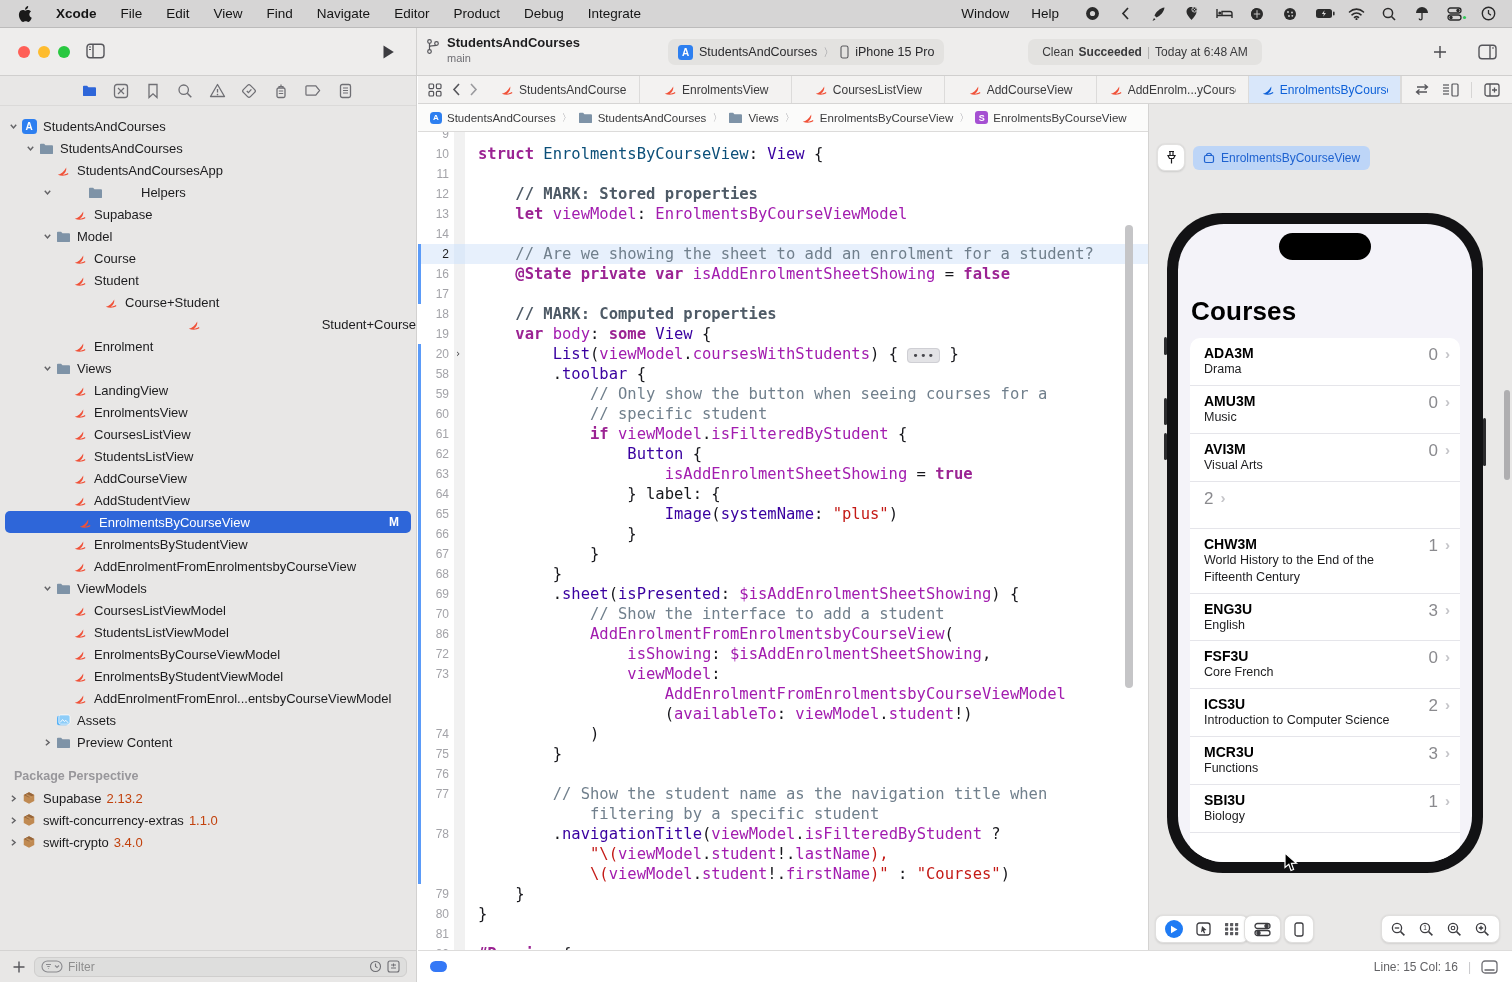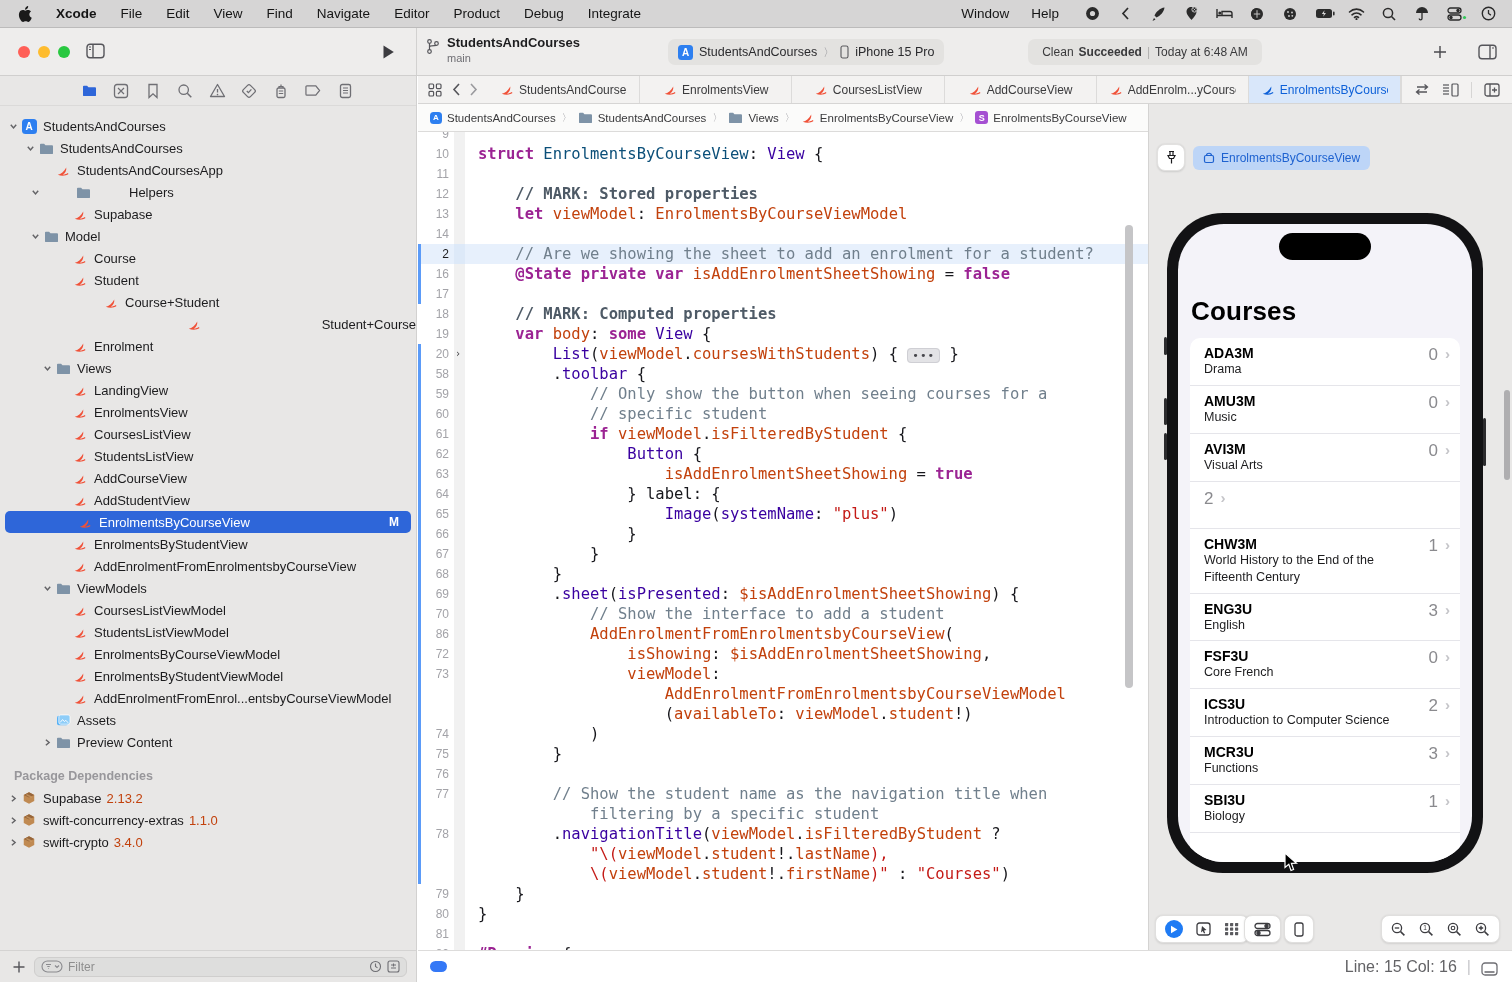--- a/index.html
+++ b/index.html
@@ -71,21 +71,21 @@
   .code-line { height:20px; display:flex; align-items:stretch; }
   .code-line.hl { background:#e7f0fc; }
   .chbar { width:3px; flex:none; }
   .chbar.on { background:#5b9bf8; }
   .lnum { width:33px; flex:none; text-align:right; padding-right:5px; font-size:12px; line-height:20px; color:#a3a3a8; font-family:"Liberation Sans",sans-serif; }
   .code-line.hl .lnum { color:#1c1c1e; }
   .fstrip { width:11px; flex:none; background:#f1f1f1; position:relative; }
   .code-line.hl .fstrip { background:#dde9f8; }
   .fstrip .farrow { position:absolute; left:1px; top:4px; font-size:10px; color:#3c3c40; }
   .codetext { flex:1; white-space:pre; line-height:20px; padding-left:13px; overflow:hidden; }
-  .tk-k{color:#9b2393;font-weight:700} .tk-t{color:#c2410c} .tk-d{color:#0b4f79}
+  .tk-k{color:#9b2393;font-weight:700} .tk-t{color:#a21caf} .tk-d{color:#0b4f79}
   .tk-s{color:#3900a0} .tk-c{color:#707f8c} .tk-m{color:#4e5a66;font-weight:700}
   .tk-r{color:#c41a16} .tk-p{color:#17171c}
   .tk-f{background:#e3e3e6;border:1px solid #cfcfd4;border-radius:4px;color:#47474c;padding:0 4px;font-size:11px;letter-spacing:1px;}
   .ed-scrollbar { position:absolute; right:15px; top:93px; width:8px; height:463px; background:#c5c5c7; border-radius:4px; }
 
   
   .preview { position:absolute; left:1148px; top:104px; width:364px; height:846px; background:#e9e8e7; border-left:1px solid #d4d3d2; overflow:hidden; }
   .pin-btn { position:absolute; left:8px; top:40px; width:28px; height:27px; background:#fff; border:1px solid #e2e1e0; border-radius:8px; display:grid; place-items:center; box-shadow:0 0.5px 2px rgba(0,0,0,.12); }
   .pv-chip { position:absolute; left:44px; top:42px; height:24px; background:#bdd5f7; border-radius:6px; display:flex; align-items:center; gap:6px; padding:0 10px; font-size:12px; color:#1e62d0; }
   .phone { position:absolute; left:18px; top:109px; width:316px; height:660px; background:#121214; border-radius:56px; padding:11px; }
@@ -108,21 +108,21 @@
 
   
   .bottombar { position:absolute; left:0; top:950px; width:1512px; height:32px; }
   .bb-left { position:absolute; left:0; top:0; width:417px; height:100%; background:#e8e7e6; border-top:1px solid #d4d3d2; border-right:1px solid #d2d1d0; display:flex; align-items:center; }
   .bb-plus { padding:0 8px 0 12px; }
   .filterfield { flex:1; height:20px; margin-right:9px; background:#dededd; border:1px solid #cfcecd; border-radius:6px; display:flex; align-items:center; padding:0 6px; gap:5px; }
   .filterfield input { flex:1; border:none; outline:none; background:transparent; font-size:12px; color:#333; font-family:"Liberation Sans",sans-serif; }
   .filterfield input::placeholder { color:#8e8e8e; }
   .bb-right { position:absolute; left:418px; top:0; right:0; height:100%; background:#fff; border-top:1px solid #dddcdb; display:flex; align-items:center; }
   .bluecap { width:17px; height:11px; border-radius:5.5px; background:#3478f6; margin-left:12px; }
-  .linecol { margin-left:auto; display:flex; align-items:flex-end; gap:10px; font-size:16px; color:#636366; padding-right:14px; }
+  .linecol { margin-left:auto; display:flex; align-items:flex-start; gap:10px; font-size:12px; color:#636366; padding-right:14px; }
   .lc-sep { color:#c7c7cb; }
 </style>
 </head>
 <body>
 
 <div class="menubar">
   <div class="mb-left">
     <span class="mb-apple">
         <svg width="14" height="16" viewBox="0 0 14 16">
           <path fill="#1a1a1a" d="M11.3 8.6c0-2 1.6-2.9 1.7-3-0.9-1.3-2.3-1.5-2.8-1.5-1.2-.1-2.3.7-2.9.7-.6 0-1.5-.7-2.5-.7C3.5 4.1 2.3 4.8 1.6 6 .2 8.4 1.2 12 2.6 13.9c.7 1 1.5 2 2.5 2 1 0 1.4-.6 2.6-.6 1.2 0 1.5.6 2.6.6s1.7-1 2.4-1.9c.7-1.1 1-2.1 1-2.2-.1 0-2.4-.9-2.4-3.2zM9.4 2.6c.5-.7.9-1.6.8-2.6-.8 0-1.8.6-2.3 1.3-.5.6-1 1.6-.8 2.5.9.1 1.8-.5 2.3-1.2z"></path>
@@ -385,206 +385,206 @@
       </div>
       <div class="trow" style="padding-left: 40px;">
         <span class="chev"></span>
         <span class="fico">
           <svg width="14" height="13" viewBox="0 0 16 16">
             <path fill="#f05138" d="M1.6 13.1 C5.4 12.5 9.4 9.2 12 4.2 C12.5 8.2 10.7 11.4 7.6 13 C9.8 13.2 12 12.6 13.8 11.2 L14.8 12.4 C11.7 14.6 6 15.3 1.6 13.1 Z"></path>
           </svg>
         </span>
         <span class="lbl">StudentsAndCoursesApp</span>
       </div>
-      <div class="trow" style="padding-left: 28px; gap: 32px;">
+      <div class="trow" style="padding-left: 40px; gap: 32px;">
         <span class="chev">
           <svg width="9" height="9" viewBox="0 0 10 10">
             <path d="M2 3 l3 3.6 3-3.6" stroke="#636366" stroke-width="1.6" fill="none"></path>
           </svg>
         </span>
         <span class="fico">
           <svg width="15" height="13" viewBox="0 0 16 14">
             <path fill="#7e93a7" d="M1 2.8 a1 1 0 0 1 1-1 h3.4 l1.5 1.7 H14 a1 1 0 0 1 1 1 V12 a1 1 0 0 1-1 1 H2 a1 1 0 0 1-1-1 Z"></path>
           </svg>
         </span>
         <span class="lbl">Helpers</span>
       </div>
       <div class="trow" style="padding-left: 57px;">
         <span class="chev"></span>
         <span class="fico">
           <svg width="14" height="13" viewBox="0 0 16 16">
             <path fill="#f05138" d="M1.6 13.1 C5.4 12.5 9.4 9.2 12 4.2 C12.5 8.2 10.7 11.4 7.6 13 C9.8 13.2 12 12.6 13.8 11.2 L14.8 12.4 C11.7 14.6 6 15.3 1.6 13.1 Z"></path>
           </svg>
         </span>
         <span class="lbl">Supabase</span>
-      </div>
-      <div class="trow" style="padding-left: 28px;">
-        <span class="chev">
-          <svg width="9" height="9" viewBox="0 0 10 10">
-            <path d="M2 3 l3 3.6 3-3.6" stroke="#636366" stroke-width="1.6" fill="none"></path>
-          </svg>
-        </span>
-        <span class="fico">
-          <svg width="15" height="13" viewBox="0 0 16 14">
-            <path fill="#7e93a7" d="M1 2.8 a1 1 0 0 1 1-1 h3.4 l1.5 1.7 H14 a1 1 0 0 1 1 1 V12 a1 1 0 0 1-1 1 H2 a1 1 0 0 1-1-1 Z"></path>
-          </svg>
-        </span>
-        <span class="lbl">Model</span>
-      </div>
-      <div class="trow" style="padding-left: 57px;">
-        <span class="chev"></span>
-        <span class="fico">
-          <svg width="14" height="13" viewBox="0 0 16 16">
-            <path fill="#f05138" d="M1.6 13.1 C5.4 12.5 9.4 9.2 12 4.2 C12.5 8.2 10.7 11.4 7.6 13 C9.8 13.2 12 12.6 13.8 11.2 L14.8 12.4 C11.7 14.6 6 15.3 1.6 13.1 Z"></path>
-          </svg>
-        </span>
-        <span class="lbl">Course</span>
-      </div>
-      <div class="trow" style="padding-left: 57px;">
-        <span class="chev"></span>
-        <span class="fico">
-          <svg width="14" height="13" viewBox="0 0 16 16">
-            <path fill="#f05138" d="M1.6 13.1 C5.4 12.5 9.4 9.2 12 4.2 C12.5 8.2 10.7 11.4 7.6 13 C9.8 13.2 12 12.6 13.8 11.2 L14.8 12.4 C11.7 14.6 6 15.3 1.6 13.1 Z"></path>
-          </svg>
-        </span>
-        <span class="lbl">Student</span>
-      </div>
-      <div class="trow" style="padding-left: 57px; margin-left: 31px;">
-        <span class="chev"></span>
-        <span class="fico">
-          <svg width="14" height="13" viewBox="0 0 16 16">
-            <path fill="#f05138" d="M1.6 13.1 C5.4 12.5 9.4 9.2 12 4.2 C12.5 8.2 10.7 11.4 7.6 13 C9.8 13.2 12 12.6 13.8 11.2 L14.8 12.4 C11.7 14.6 6 15.3 1.6 13.1 Z"></path>
-          </svg>
-        </span>
-        <span class="lbl">Course+Student</span>
-      </div>
-      <div class="trow" style="padding-left: 57px; justify-content: space-between;">
-        <span class="chev"></span>
-        <span class="fico">
-          <svg width="14" height="13" viewBox="0 0 16 16">
-            <path fill="#f05138" d="M1.6 13.1 C5.4 12.5 9.4 9.2 12 4.2 C12.5 8.2 10.7 11.4 7.6 13 C9.8 13.2 12 12.6 13.8 11.2 L14.8 12.4 C11.7 14.6 6 15.3 1.6 13.1 Z"></path>
-          </svg>
-        </span>
-        <span class="lbl">Student+Course</span>
-      </div>
-      <div class="trow" style="padding-left: 57px;">
-        <span class="chev"></span>
-        <span class="fico">
-          <svg width="14" height="13" viewBox="0 0 16 16">
-            <path fill="#f05138" d="M1.6 13.1 C5.4 12.5 9.4 9.2 12 4.2 C12.5 8.2 10.7 11.4 7.6 13 C9.8 13.2 12 12.6 13.8 11.2 L14.8 12.4 C11.7 14.6 6 15.3 1.6 13.1 Z"></path>
-          </svg>
-        </span>
-        <span class="lbl">Enrolment</span>
       </div>
       <div class="trow" style="padding-left: 40px;">
         <span class="chev">
           <svg width="9" height="9" viewBox="0 0 10 10">
             <path d="M2 3 l3 3.6 3-3.6" stroke="#636366" stroke-width="1.6" fill="none"></path>
           </svg>
         </span>
         <span class="fico">
           <svg width="15" height="13" viewBox="0 0 16 14">
             <path fill="#7e93a7" d="M1 2.8 a1 1 0 0 1 1-1 h3.4 l1.5 1.7 H14 a1 1 0 0 1 1 1 V12 a1 1 0 0 1-1 1 H2 a1 1 0 0 1-1-1 Z"></path>
           </svg>
         </span>
-        <span class="lbl">Views</span>
-      </div>
-      <div class="trow" style="padding-left: 57px;">
-        <span class="chev"></span>
-        <span class="fico">
-          <svg width="14" height="13" viewBox="0 0 16 16">
-            <path fill="#f05138" d="M1.6 13.1 C5.4 12.5 9.4 9.2 12 4.2 C12.5 8.2 10.7 11.4 7.6 13 C9.8 13.2 12 12.6 13.8 11.2 L14.8 12.4 C11.7 14.6 6 15.3 1.6 13.1 Z"></path>
-          </svg>
-        </span>
-        <span class="lbl">LandingView</span>
-      </div>
-      <div class="trow" style="padding-left: 57px;">
-        <span class="chev"></span>
-        <span class="fico">
-          <svg width="14" height="13" viewBox="0 0 16 16">
-            <path fill="#f05138" d="M1.6 13.1 C5.4 12.5 9.4 9.2 12 4.2 C12.5 8.2 10.7 11.4 7.6 13 C9.8 13.2 12 12.6 13.8 11.2 L14.8 12.4 C11.7 14.6 6 15.3 1.6 13.1 Z"></path>
-          </svg>
-        </span>
-        <span class="lbl">EnrolmentsView</span>
-      </div>
-      <div class="trow" style="padding-left: 57px;">
-        <span class="chev"></span>
-        <span class="fico">
-          <svg width="14" height="13" viewBox="0 0 16 16">
-            <path fill="#f05138" d="M1.6 13.1 C5.4 12.5 9.4 9.2 12 4.2 C12.5 8.2 10.7 11.4 7.6 13 C9.8 13.2 12 12.6 13.8 11.2 L14.8 12.4 C11.7 14.6 6 15.3 1.6 13.1 Z"></path>
-          </svg>
-        </span>
-        <span class="lbl">CoursesListView</span>
-      </div>
-      <div class="trow" style="padding-left: 57px;">
-        <span class="chev"></span>
-        <span class="fico">
-          <svg width="14" height="13" viewBox="0 0 16 16">
-            <path fill="#f05138" d="M1.6 13.1 C5.4 12.5 9.4 9.2 12 4.2 C12.5 8.2 10.7 11.4 7.6 13 C9.8 13.2 12 12.6 13.8 11.2 L14.8 12.4 C11.7 14.6 6 15.3 1.6 13.1 Z"></path>
-          </svg>
-        </span>
-        <span class="lbl">StudentsListView</span>
-      </div>
-      <div class="trow" style="padding-left: 57px;">
-        <span class="chev"></span>
-        <span class="fico">
-          <svg width="14" height="13" viewBox="0 0 16 16">
-            <path fill="#f05138" d="M1.6 13.1 C5.4 12.5 9.4 9.2 12 4.2 C12.5 8.2 10.7 11.4 7.6 13 C9.8 13.2 12 12.6 13.8 11.2 L14.8 12.4 C11.7 14.6 6 15.3 1.6 13.1 Z"></path>
-          </svg>
-        </span>
-        <span class="lbl">AddCourseView</span>
-      </div>
-      <div class="trow" style="padding-left: 57px;">
-        <span class="chev"></span>
-        <span class="fico">
-          <svg width="14" height="13" viewBox="0 0 16 16">
-            <path fill="#f05138" d="M1.6 13.1 C5.4 12.5 9.4 9.2 12 4.2 C12.5 8.2 10.7 11.4 7.6 13 C9.8 13.2 12 12.6 13.8 11.2 L14.8 12.4 C11.7 14.6 6 15.3 1.6 13.1 Z"></path>
-          </svg>
-        </span>
-        <span class="lbl">AddStudentView</span>
-      </div>
-      <div class="trow sel" style="padding-left: 57px;">
-        <span class="chev"></span>
-        <span class="fico">
-          <svg width="14" height="13" viewBox="0 0 16 16">
-            <path fill="#f05138" d="M1.6 13.1 C5.4 12.5 9.4 9.2 12 4.2 C12.5 8.2 10.7 11.4 7.6 13 C9.8 13.2 12 12.6 13.8 11.2 L14.8 12.4 C11.7 14.6 6 15.3 1.6 13.1 Z"></path>
-          </svg>
-        </span>
-        <span class="lbl">EnrolmentsByCourseView</span>
-        <span class="badge">M</span>
-      </div>
-      <div class="trow" style="padding-left: 57px;">
-        <span class="chev"></span>
-        <span class="fico">
-          <svg width="14" height="13" viewBox="0 0 16 16">
-            <path fill="#f05138" d="M1.6 13.1 C5.4 12.5 9.4 9.2 12 4.2 C12.5 8.2 10.7 11.4 7.6 13 C9.8 13.2 12 12.6 13.8 11.2 L14.8 12.4 C11.7 14.6 6 15.3 1.6 13.1 Z"></path>
-          </svg>
-        </span>
-        <span class="lbl">EnrolmentsByStudentView</span>
-      </div>
-      <div class="trow" style="padding-left: 57px;">
-        <span class="chev"></span>
-        <span class="fico">
-          <svg width="14" height="13" viewBox="0 0 16 16">
-            <path fill="#f05138" d="M1.6 13.1 C5.4 12.5 9.4 9.2 12 4.2 C12.5 8.2 10.7 11.4 7.6 13 C9.8 13.2 12 12.6 13.8 11.2 L14.8 12.4 C11.7 14.6 6 15.3 1.6 13.1 Z"></path>
-          </svg>
-        </span>
-        <span class="lbl">AddEnrolmentFromEnrolmentsbyCourseView</span>
+        <span class="lbl">Model</span>
+      </div>
+      <div class="trow" style="padding-left: 57px;">
+        <span class="chev"></span>
+        <span class="fico">
+          <svg width="14" height="13" viewBox="0 0 16 16">
+            <path fill="#f05138" d="M1.6 13.1 C5.4 12.5 9.4 9.2 12 4.2 C12.5 8.2 10.7 11.4 7.6 13 C9.8 13.2 12 12.6 13.8 11.2 L14.8 12.4 C11.7 14.6 6 15.3 1.6 13.1 Z"></path>
+          </svg>
+        </span>
+        <span class="lbl">Course</span>
+      </div>
+      <div class="trow" style="padding-left: 57px;">
+        <span class="chev"></span>
+        <span class="fico">
+          <svg width="14" height="13" viewBox="0 0 16 16">
+            <path fill="#f05138" d="M1.6 13.1 C5.4 12.5 9.4 9.2 12 4.2 C12.5 8.2 10.7 11.4 7.6 13 C9.8 13.2 12 12.6 13.8 11.2 L14.8 12.4 C11.7 14.6 6 15.3 1.6 13.1 Z"></path>
+          </svg>
+        </span>
+        <span class="lbl">Student</span>
+      </div>
+      <div class="trow" style="padding-left: 57px; margin-left: 31px;">
+        <span class="chev"></span>
+        <span class="fico">
+          <svg width="14" height="13" viewBox="0 0 16 16">
+            <path fill="#f05138" d="M1.6 13.1 C5.4 12.5 9.4 9.2 12 4.2 C12.5 8.2 10.7 11.4 7.6 13 C9.8 13.2 12 12.6 13.8 11.2 L14.8 12.4 C11.7 14.6 6 15.3 1.6 13.1 Z"></path>
+          </svg>
+        </span>
+        <span class="lbl">Course+Student</span>
+      </div>
+      <div class="trow" style="padding-left: 57px; justify-content: space-between;">
+        <span class="chev"></span>
+        <span class="fico">
+          <svg width="14" height="13" viewBox="0 0 16 16">
+            <path fill="#f05138" d="M1.6 13.1 C5.4 12.5 9.4 9.2 12 4.2 C12.5 8.2 10.7 11.4 7.6 13 C9.8 13.2 12 12.6 13.8 11.2 L14.8 12.4 C11.7 14.6 6 15.3 1.6 13.1 Z"></path>
+          </svg>
+        </span>
+        <span class="lbl">Student+Course</span>
+      </div>
+      <div class="trow" style="padding-left: 57px;">
+        <span class="chev"></span>
+        <span class="fico">
+          <svg width="14" height="13" viewBox="0 0 16 16">
+            <path fill="#f05138" d="M1.6 13.1 C5.4 12.5 9.4 9.2 12 4.2 C12.5 8.2 10.7 11.4 7.6 13 C9.8 13.2 12 12.6 13.8 11.2 L14.8 12.4 C11.7 14.6 6 15.3 1.6 13.1 Z"></path>
+          </svg>
+        </span>
+        <span class="lbl">Enrolment</span>
       </div>
       <div class="trow" style="padding-left: 40px;">
         <span class="chev">
           <svg width="9" height="9" viewBox="0 0 10 10">
             <path d="M2 3 l3 3.6 3-3.6" stroke="#636366" stroke-width="1.6" fill="none"></path>
           </svg>
         </span>
         <span class="fico">
           <svg width="15" height="13" viewBox="0 0 16 14">
             <path fill="#7e93a7" d="M1 2.8 a1 1 0 0 1 1-1 h3.4 l1.5 1.7 H14 a1 1 0 0 1 1 1 V12 a1 1 0 0 1-1 1 H2 a1 1 0 0 1-1-1 Z"></path>
           </svg>
         </span>
+        <span class="lbl">Views</span>
+      </div>
+      <div class="trow" style="padding-left: 57px;">
+        <span class="chev"></span>
+        <span class="fico">
+          <svg width="14" height="13" viewBox="0 0 16 16">
+            <path fill="#f05138" d="M1.6 13.1 C5.4 12.5 9.4 9.2 12 4.2 C12.5 8.2 10.7 11.4 7.6 13 C9.8 13.2 12 12.6 13.8 11.2 L14.8 12.4 C11.7 14.6 6 15.3 1.6 13.1 Z"></path>
+          </svg>
+        </span>
+        <span class="lbl">LandingView</span>
+      </div>
+      <div class="trow" style="padding-left: 57px;">
+        <span class="chev"></span>
+        <span class="fico">
+          <svg width="14" height="13" viewBox="0 0 16 16">
+            <path fill="#f05138" d="M1.6 13.1 C5.4 12.5 9.4 9.2 12 4.2 C12.5 8.2 10.7 11.4 7.6 13 C9.8 13.2 12 12.6 13.8 11.2 L14.8 12.4 C11.7 14.6 6 15.3 1.6 13.1 Z"></path>
+          </svg>
+        </span>
+        <span class="lbl">EnrolmentsView</span>
+      </div>
+      <div class="trow" style="padding-left: 57px;">
+        <span class="chev"></span>
+        <span class="fico">
+          <svg width="14" height="13" viewBox="0 0 16 16">
+            <path fill="#f05138" d="M1.6 13.1 C5.4 12.5 9.4 9.2 12 4.2 C12.5 8.2 10.7 11.4 7.6 13 C9.8 13.2 12 12.6 13.8 11.2 L14.8 12.4 C11.7 14.6 6 15.3 1.6 13.1 Z"></path>
+          </svg>
+        </span>
+        <span class="lbl">CoursesListView</span>
+      </div>
+      <div class="trow" style="padding-left: 57px;">
+        <span class="chev"></span>
+        <span class="fico">
+          <svg width="14" height="13" viewBox="0 0 16 16">
+            <path fill="#f05138" d="M1.6 13.1 C5.4 12.5 9.4 9.2 12 4.2 C12.5 8.2 10.7 11.4 7.6 13 C9.8 13.2 12 12.6 13.8 11.2 L14.8 12.4 C11.7 14.6 6 15.3 1.6 13.1 Z"></path>
+          </svg>
+        </span>
+        <span class="lbl">StudentsListView</span>
+      </div>
+      <div class="trow" style="padding-left: 57px;">
+        <span class="chev"></span>
+        <span class="fico">
+          <svg width="14" height="13" viewBox="0 0 16 16">
+            <path fill="#f05138" d="M1.6 13.1 C5.4 12.5 9.4 9.2 12 4.2 C12.5 8.2 10.7 11.4 7.6 13 C9.8 13.2 12 12.6 13.8 11.2 L14.8 12.4 C11.7 14.6 6 15.3 1.6 13.1 Z"></path>
+          </svg>
+        </span>
+        <span class="lbl">AddCourseView</span>
+      </div>
+      <div class="trow" style="padding-left: 57px;">
+        <span class="chev"></span>
+        <span class="fico">
+          <svg width="14" height="13" viewBox="0 0 16 16">
+            <path fill="#f05138" d="M1.6 13.1 C5.4 12.5 9.4 9.2 12 4.2 C12.5 8.2 10.7 11.4 7.6 13 C9.8 13.2 12 12.6 13.8 11.2 L14.8 12.4 C11.7 14.6 6 15.3 1.6 13.1 Z"></path>
+          </svg>
+        </span>
+        <span class="lbl">AddStudentView</span>
+      </div>
+      <div class="trow sel" style="padding-left: 57px;">
+        <span class="chev"></span>
+        <span class="fico">
+          <svg width="14" height="13" viewBox="0 0 16 16">
+            <path fill="#f05138" d="M1.6 13.1 C5.4 12.5 9.4 9.2 12 4.2 C12.5 8.2 10.7 11.4 7.6 13 C9.8 13.2 12 12.6 13.8 11.2 L14.8 12.4 C11.7 14.6 6 15.3 1.6 13.1 Z"></path>
+          </svg>
+        </span>
+        <span class="lbl">EnrolmentsByCourseView</span>
+        <span class="badge">M</span>
+      </div>
+      <div class="trow" style="padding-left: 57px;">
+        <span class="chev"></span>
+        <span class="fico">
+          <svg width="14" height="13" viewBox="0 0 16 16">
+            <path fill="#f05138" d="M1.6 13.1 C5.4 12.5 9.4 9.2 12 4.2 C12.5 8.2 10.7 11.4 7.6 13 C9.8 13.2 12 12.6 13.8 11.2 L14.8 12.4 C11.7 14.6 6 15.3 1.6 13.1 Z"></path>
+          </svg>
+        </span>
+        <span class="lbl">EnrolmentsByStudentView</span>
+      </div>
+      <div class="trow" style="padding-left: 57px;">
+        <span class="chev"></span>
+        <span class="fico">
+          <svg width="14" height="13" viewBox="0 0 16 16">
+            <path fill="#f05138" d="M1.6 13.1 C5.4 12.5 9.4 9.2 12 4.2 C12.5 8.2 10.7 11.4 7.6 13 C9.8 13.2 12 12.6 13.8 11.2 L14.8 12.4 C11.7 14.6 6 15.3 1.6 13.1 Z"></path>
+          </svg>
+        </span>
+        <span class="lbl">AddEnrolmentFromEnrolmentsbyCourseView</span>
+      </div>
+      <div class="trow" style="padding-left: 40px;">
+        <span class="chev">
+          <svg width="9" height="9" viewBox="0 0 10 10">
+            <path d="M2 3 l3 3.6 3-3.6" stroke="#636366" stroke-width="1.6" fill="none"></path>
+          </svg>
+        </span>
+        <span class="fico">
+          <svg width="15" height="13" viewBox="0 0 16 14">
+            <path fill="#7e93a7" d="M1 2.8 a1 1 0 0 1 1-1 h3.4 l1.5 1.7 H14 a1 1 0 0 1 1 1 V12 a1 1 0 0 1-1 1 H2 a1 1 0 0 1-1-1 Z"></path>
+          </svg>
+        </span>
         <span class="lbl">ViewModels</span>
       </div>
       <div class="trow" style="padding-left: 57px;">
         <span class="chev"></span>
         <span class="fico">
           <svg width="14" height="13" viewBox="0 0 16 16">
             <path fill="#f05138" d="M1.6 13.1 C5.4 12.5 9.4 9.2 12 4.2 C12.5 8.2 10.7 11.4 7.6 13 C9.8 13.2 12 12.6 13.8 11.2 L14.8 12.4 C11.7 14.6 6 15.3 1.6 13.1 Z"></path>
           </svg>
         </span>
         <span class="lbl">CoursesListViewModel</span>
@@ -643,21 +643,21 @@
           </svg>
         </span>
         <span class="fico">
           <svg width="15" height="13" viewBox="0 0 16 14">
             <path fill="#7e93a7" d="M1 2.8 a1 1 0 0 1 1-1 h3.4 l1.5 1.7 H14 a1 1 0 0 1 1 1 V12 a1 1 0 0 1-1 1 H2 a1 1 0 0 1-1-1 Z"></path>
           </svg>
         </span>
         <span class="lbl">Preview Content</span>
       </div>
     </div>
-  <div class="pkg-header">Package Dependencies</div>
+  <div class="pkg-header">Package Perspective</div>
   <div class="tree" style="padding-top:0">
       <div class="trow" style="padding-left: 6px;">
         <span class="chev">
           <svg width="9" height="9" viewBox="0 0 10 10">
             <path d="M3.2 2 l3.6 3 -3.6 3" stroke="#636366" stroke-width="1.6" fill="none"></path>
           </svg>
         </span>
         <span class="fico">
           <svg width="14" height="14" viewBox="0 0 16 16">
             <path fill="#c08a52" d="M8 1.5 14 4.5 v7 L8 14.5 2 11.5 v-7 Z"></path>

